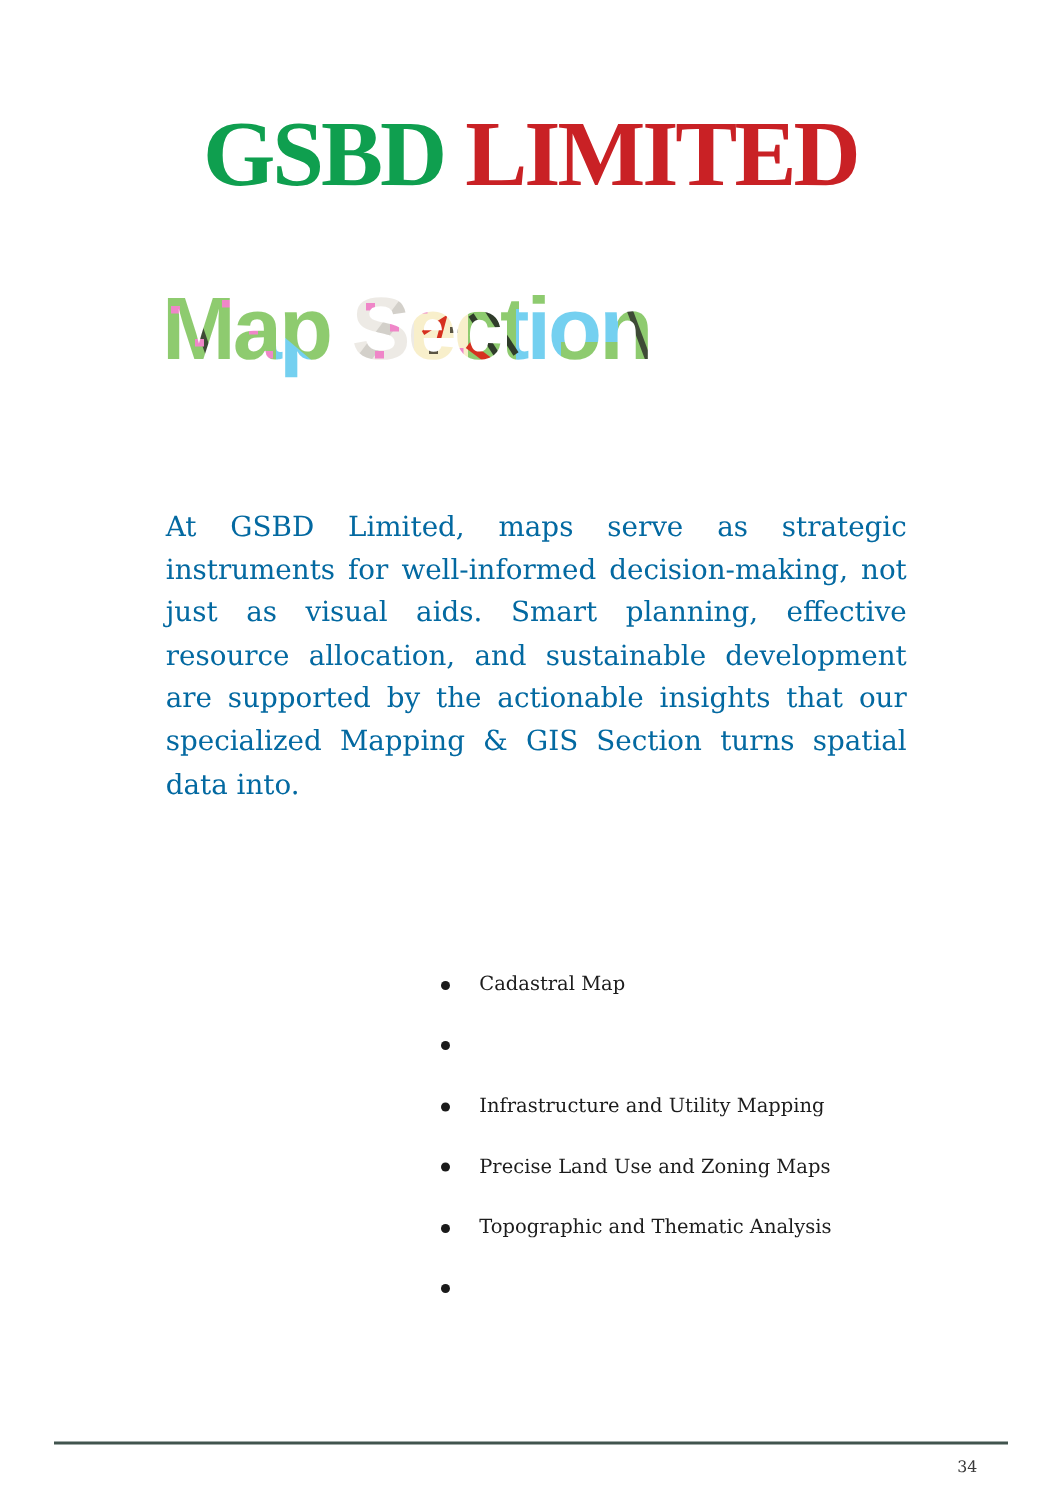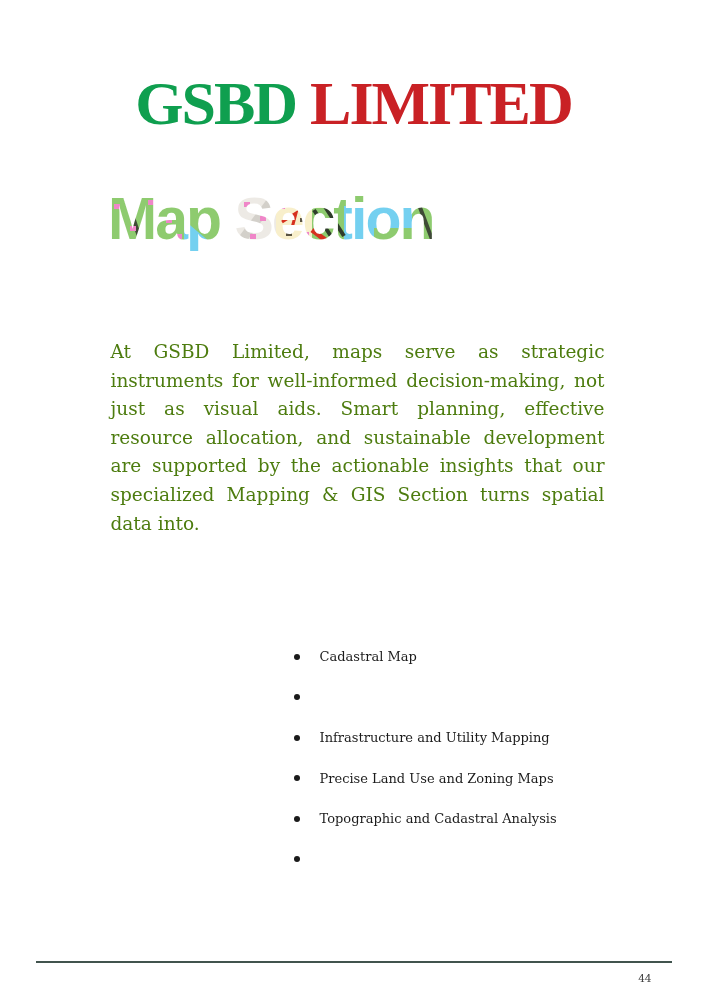--- a/index.html
+++ b/index.html
@@ -49,21 +49,21 @@
   }
 
   
   .intro {
     position: absolute;
     left: 75px;
     top: 326px;
     width: 494px;
     font-size: 18.5px;
     line-height: 28.6px;
-    color: #4d7c0f;
+    color: #0369a1;
     text-align: justify;
     text-justify: inter-word;
   }
 
   
   .services {
     position: absolute;
     left: 258px;
     top: 631px;
     list-style: none;
@@ -176,23 +176,23 @@
     <li>
       <span class="dot"></span>
       <span>Infrastructure and Utility Mapping</span>
     </li>
     <li>
       <span class="dot"></span>
       <span>Precise Land Use and Zoning Maps</span>
     </li>
     <li>
       <span class="dot"></span>
-      <span>Topographic and Cadastral Analysis</span>
+      <span>Topographic and Thematic Analysis</span>
     </li>
     <li>
       <span class="dot"></span>
     </li>
   </ul>
 
   <div class="footer-rule"></div>
-  <div class="page-number">44</div>
+  <div class="page-number">34</div>
 
 </div>
 
 </body></html>

